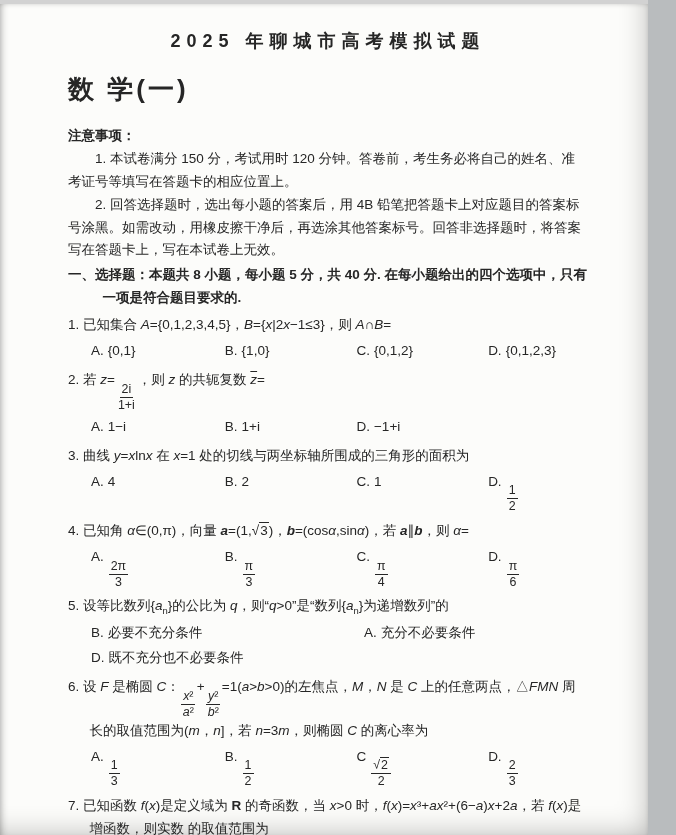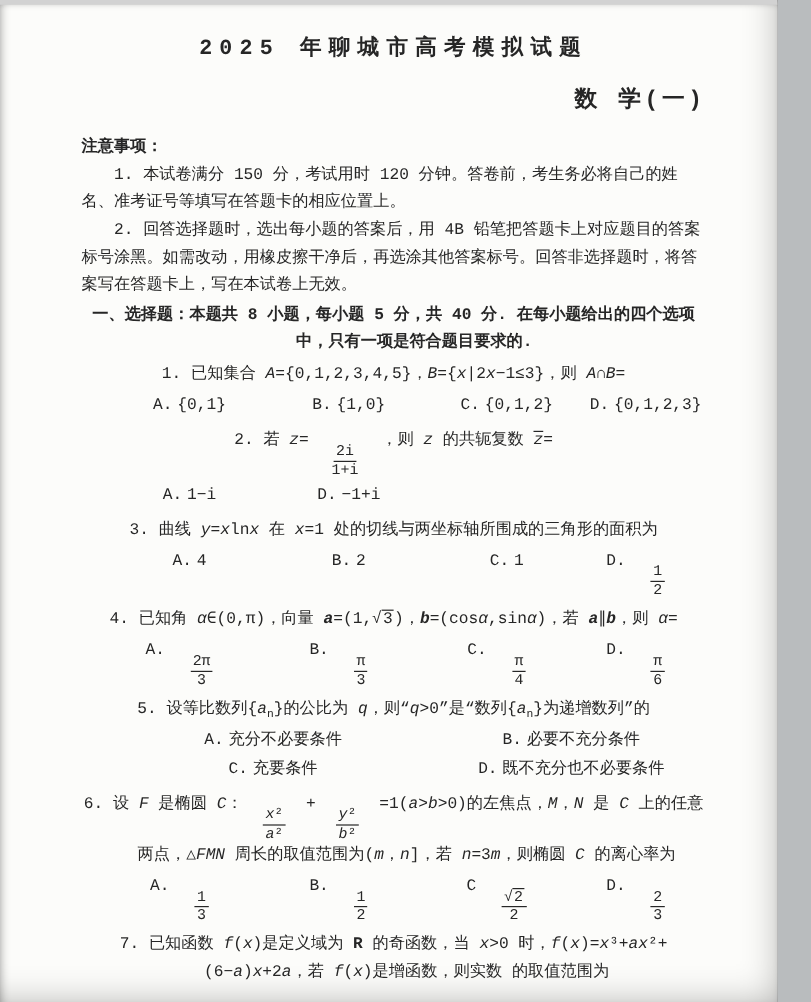--- a/index.html
+++ b/index.html
@@ -2,58 +2,58 @@
 <html><head>
 <meta charset="utf-8">
 <style>
   html,body{margin:0;padding:0;background:#b9bcbe;}
   .scan{
     position:relative;
     width:648px;height:835px;
     margin:0;
     background:#fcfcfa;
     color:#262626;
-    font-family:Liberation Mono, monospace;
+    font-family:Liberation Sans, sans-serif;
     overflow:hidden;
     box-shadow:
       inset 0 5px 6px -3px rgba(0,0,0,.35),
       inset 7px 0 7px -5px rgba(0,0,0,.22),
       inset -14px -14px 30px -16px rgba(0,0,0,.30);
   }
   .scan::before{
     content:"";position:absolute;top:0;left:0;right:0;height:4px;
     background:#d2d2d2;
   }
   .content{
     position:absolute;left:68px;right:60px;top:22px;
     font-size:13.5px;line-height:1.7;
   }
   .t1{text-align:center;font-weight:bold;font-size:18px;letter-spacing:6px;margin:4px 0 0;}
-  .t2{text-align:right;font-weight:bold;font-size:19px;letter-spacing:3px;margin:10px 0 0;}
+  .t2{text-align:left;font-weight:bold;font-size:26px;letter-spacing:3px;margin:10px 0 0;}
   .nh{font-weight:bold;margin-top:14px;}
   .ni{text-indent:2em;margin:0;}
-  .sh{font-weight:bold;margin:2px 0 0;padding-left:2.55em;text-indent:-2.55em;text-align:center;}
-  .q{margin-top:4px;text-align:center;}
+  .sh{font-weight:bold;margin:2px 0 0;padding-left:2.55em;text-indent:-2.55em;}
+  .q{margin-top:4px;}
   .stem{margin:0;padding-left:1.6em;text-indent:-1.6em;}
   .opts{display:grid;padding-left:1.7em;margin:3px 0 6px;}
   .c4{grid-template-columns:1.18fr 1.16fr 1.16fr .88fr;}
   .c2{grid-template-columns:1.22fr 1fr;row-gap:2px;}
   .opt{white-space:nowrap;}
   .ol{margin-right:4px;}
   .mi{font-style:italic;}
   .mb{font-weight:bold;}
   .mbi{font-style:italic;font-weight:bold;}
   sub{font-size:.7em;}
   .bar{font-style:italic;text-decoration:overline;}
   .sqrt{white-space:nowrap;}
   .sqrt .rc{border-top:1px solid currentColor;padding:0 1px;}
   .frac{
     display:inline-flex;flex-direction:column;align-items:center;
     vertical-align:-0.7em;line-height:1.2;font-size:.92em;
-    margin:0 17px;text-indent:0;
+    margin:0 1px;text-indent:0;
   }
   .frac .num{border-bottom:1px solid currentColor;padding:0 2px;}
   .frac .den{padding:0 2px;}
 </style>
 </head>
 <body>
 
 <div class="scan">
   <div class="content">
 
@@ -76,20 +76,21 @@
       </div>
     </section>
 
     <section class="q">
       <p class="stem">2. 若 <span class="mi">z</span>=<span class="frac">
             <span class="num">2i</span>
             <span class="den">1+i</span>
           </span>，则 <span class="mi">z</span> 的共轭复数 <span class="bar">z</span>=</p>
       <div class="opts c4">
         <span class="opt"><span class="ol">A.</span><span class="ob">1−i</span></span>
+        <span class="opt"><span class="ol">B.</span><span class="ob">1+i</span></span>
         <span class="opt"><span class="ol">D.</span><span class="ob">−1+i</span></span>
       </div>
     </section>
 
     <section class="q">
       <p class="stem">3. 曲线 <span class="mi">y</span>=<span class="mi">x</span>ln<span class="mi">x</span> 在 <span class="mi">x</span>=1 处的切线与两坐标轴所围成的三角形的面积为</p>
       <div class="opts c4">
         <span class="opt"><span class="ol">A.</span><span class="ob">4</span></span>
         <span class="opt"><span class="ol">B.</span><span class="ob">2</span></span>
         <span class="opt"><span class="ol">C.</span><span class="ob">1</span></span>
@@ -118,23 +119,22 @@
         <span class="opt"><span class="ol">D.</span><span class="ob"><span class="frac">
                 <span class="num">π</span>
                 <span class="den">6</span>
               </span></span></span>
       </div>
     </section>
 
     <section class="q">
       <p class="stem">5. 设等比数列{<span class="mi">a</span><sub>n</sub>}的公比为 <span class="mi">q</span>，则“<span class="mi">q</span>&gt;0”是“数列{<span class="mi">a</span><sub>n</sub>}为递增数列”的</p>
       <div class="opts c2">
+        <span class="opt"><span class="ol">B.</span><span class="ob">必要不充分条件</span></span>
         <span class="opt"><span class="ol">A.</span><span class="ob">充分不必要条件</span></span>
-        <span class="opt"><span class="ol">B.</span><span class="ob">必要不充分条件</span></span>
-        <span class="opt"><span class="ol">C.</span><span class="ob">充要条件</span></span>
         <span class="opt"><span class="ol">D.</span><span class="ob">既不充分也不必要条件</span></span>
       </div>
     </section>
 
     <section class="q">
       <p class="stem">6. 设 <span class="mi">F</span> 是椭圆 <span class="mi">C</span>：<span class="frac">
             <span class="num"><span class="mi">x</span>²</span>
             <span class="den"><span class="mi">a</span>²</span>
           </span>+<span class="frac">
             <span class="num"><span class="mi">y</span>²</span>

